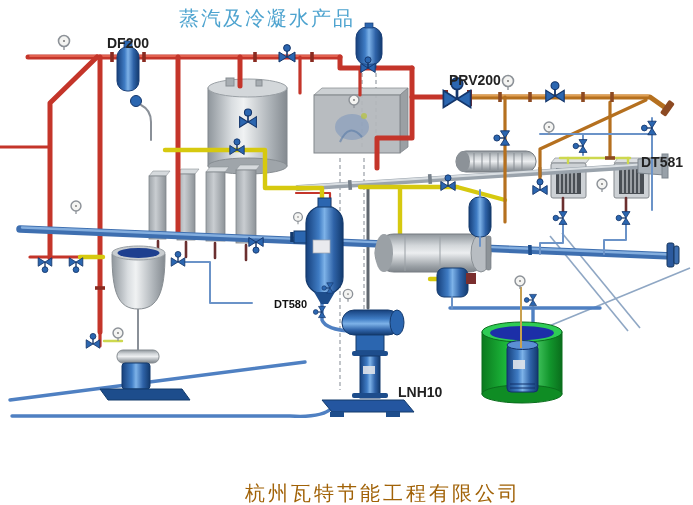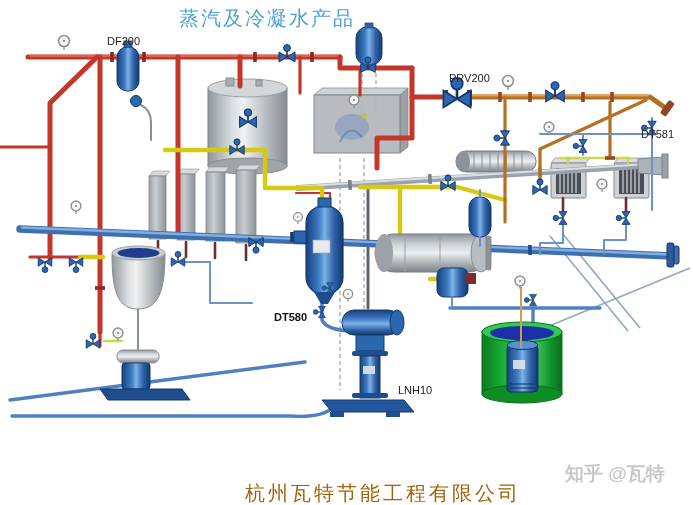--- a/index.html
+++ b/index.html
@@ -20,21 +20,21 @@
   .pOt{stroke:#b5701f;stroke-width:3.2;}
   .pY{stroke:#d6c90f;stroke-width:4.4;}
   .pYt{stroke:#cdd84e;stroke-width:2.4;}
   .pS{stroke:#9aa3ac;stroke-width:6;}
   .pShi{stroke:#d9dee2;stroke-width:2.2;}
   .pG{stroke:#8a9098;stroke-width:2;}
   .pGd{stroke:#5f666e;stroke-width:3;}
   .pM{stroke:#6b2f2f;stroke-width:2.6;}
   .dash{stroke:#a0a6ad;stroke-width:1.3;stroke-dasharray:4 3;fill:none;}
   .thin{stroke:#8fa7c4;stroke-width:1.6;fill:none;}
-  .lbl{position:absolute;font-size:11px;font-weight:400;color:#222;white-space:nowrap;}
+  .lbl{position:absolute;font-size:14px;font-weight:700;color:#222;white-space:nowrap;}
   #title{position:absolute;left:179px;top:5px;font-family:"DejaVu Serif","Liberation Serif",serif;
          font-size:20px;font-weight:500;letter-spacing:2px;color:#4da3cf;white-space:nowrap;}
   #lbl-dt580{font-size:11px;font-weight:700;color:#111;}
   #company{position:absolute;left:245px;top:480px;font-family:"DejaVu Serif","Liberation Serif",serif;
          font-size:20px;font-weight:500;letter-spacing:3px;color:#a16207;white-space:nowrap;}
   #watermark{position:absolute;left:565px;top:461px;font-size:19px;font-weight:600;
          color:#c8c8c8;white-space:nowrap;}
 </style>
 </head>
 <body>
@@ -355,23 +355,22 @@
     <use href="#gauge" transform="translate(348,294) scale(0.85)"></use>
   </g>
 </svg>
 
 <div id="title">蒸汽及冷凝水产品</div>
 
 <div class="lbl" id="lbl-df200" style="left:107px;top:35px">DF200</div>
 
 <div class="lbl" id="lbl-prv200" style="left:449px;top:72px">PRV200</div>
 
-<div class="lbl" id="lbl-dt581" style="left:641px;top:128px">DT581</div>
-
-<div class="lbl" id="lbl-dt580" style="left:274px;top:311px">DT580</div>
+<div class="lbl" id="lbl-dt581" style="left:641px;top:154px">DT581</div>
+
+<div class="lbl" id="lbl-dt580" style="left:274px;top:298px">DT580</div>
 
 <div class="lbl" id="lbl-lnh10" style="left:398px;top:384px">LNH10</div>
 
 <div id="company">杭州瓦特节能工程有限公司</div>
 
-<div id="watermark">知乎 @瓦特</div>
 
 </div>
 
 </body></html>

